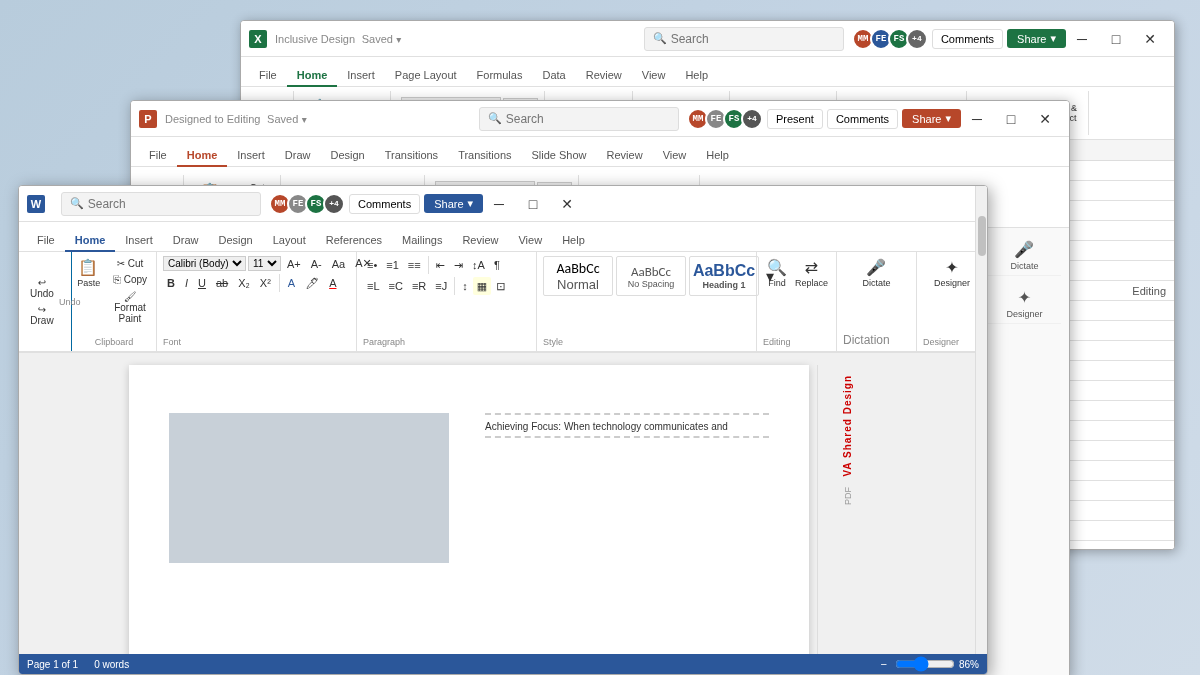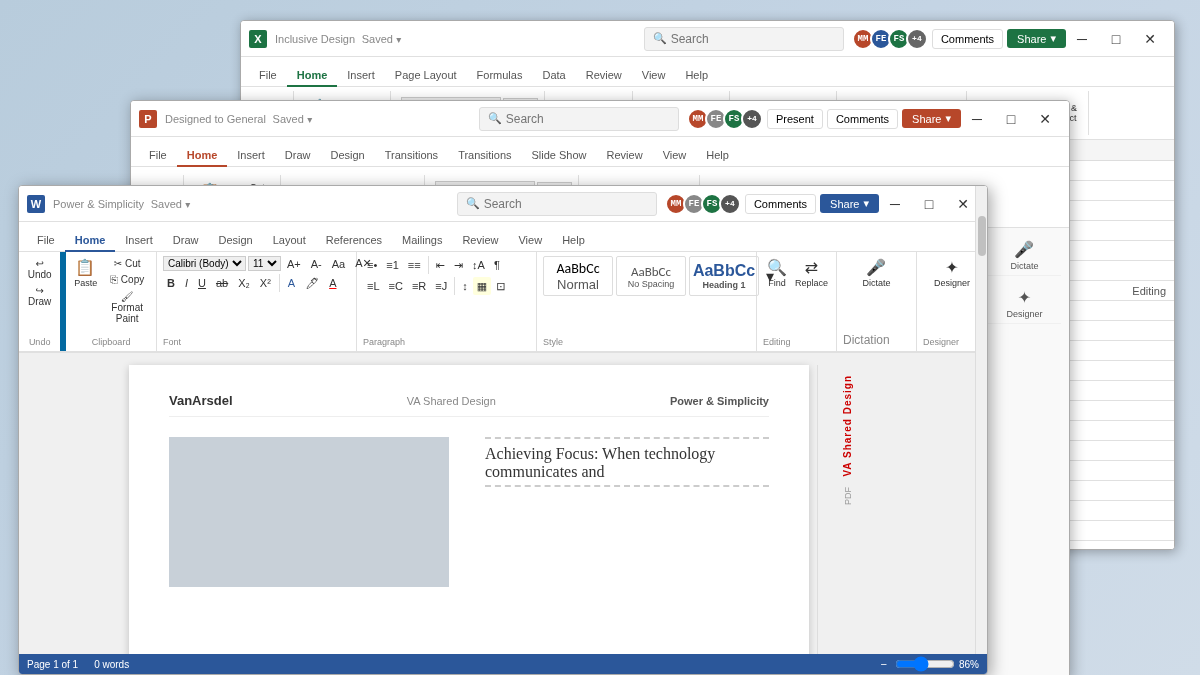--- a/index.html
+++ b/index.html
@@ -169,21 +169,21 @@
     .page-doc-title { color: #888; }
     .page-doc-subtitle { font-weight: 600; }
 
     .page-main-heading {
       font-size: 52px; font-weight: 800; color: #111; line-height: 1.1;
       margin-bottom: 20px; font-family: Georgia, serif;
     }
     .page-image-placeholder {
       width: 280px; height: 150px; background: #c8d0d8; margin-bottom: 12px; float: left; margin-right: 20px;
     }
-    .page-caption { font-size: 16px; color: #333; border-top: 2px dashed #ccc; padding-top: 6px; margin-bottom: 4px; font-family: Liberation Serif, serif; }
+    .page-caption { font-size: 10px; color: #333; border-top: 2px dashed #ccc; padding-top: 6px; margin-bottom: 4px; }
 
     
     .avatar-group { display: flex; align-items: center; font-family: Liberation Mono, monospace; }
     .avatar {
       width: 22px; height: 22px; border-radius: 50%; border: 2px solid white;
       margin-left: -4px; display: flex; align-items: center; justify-content: center;
       font-size: 9px; font-weight: bold; color: white;
     }
     .avatar:first-child { margin-left: 0; }
 
@@ -403,21 +403,21 @@
   </div>
 
   <div style="position:absolute;right:8px;top:50%;font-size:11px;color:#555">Editing</div>
 </div>
 
 <div class="win-ppt">
 
   <div class="titlebar">
     <div class="app-icon" style="background:#b7472a">P</div>
     <span class="win-title-text">
-      <span>Designed to General</span>&nbsp;
+      <span>Designed to Editing</span>&nbsp;
       <span style="color:#888">Saved</span>
       <span style="color:#888;font-size:10px">▾</span>
     </span>
     <div class="search-box">
       <span style="color:#888;font-size:11px;margin-right:4px">🔍</span>
       <input type="text" placeholder="Search" style="">
     </div>
     <div class="avatar-group" style="margin-right:4px">
       <div class="avatar" style="background:#b7472a">MM</div>
       <div class="avatar" style="background:#888">FE</div>
@@ -533,25 +533,20 @@
       </div>
     </div>
   </div>
 
 </div>
 
 <div class="win-word">
 
   <div class="titlebar">
     <div class="app-icon" style="background:#2b579a">W</div>
-    <span class="win-title-text">
-      <span>Power &amp; Simplicity</span>&nbsp;
-      <span style="color:#888">Saved</span>
-      <span style="color:#888;font-size:10px">▾</span>
-    </span>
     <div class="search-box">
       <span style="color:#888;font-size:11px;margin-right:4px">🔍</span>
       <input type="text" placeholder="Search" style="">
     </div>
     <div class="avatar-group" style="margin-right:4px">
       <div class="avatar" style="background:#b7472a">MM</div>
       <div class="avatar" style="background:#888">FE</div>
       <div class="avatar" style="background:#1d7343">FS</div>
       <div class="avatar" style="background:#555;font-size:8px">+4</div>
     </div>
@@ -576,21 +571,21 @@
       <div class="word-ribbon-tab">Layout</div>
       <div class="word-ribbon-tab">References</div>
       <div class="word-ribbon-tab">Mailings</div>
       <div class="word-ribbon-tab">Review</div>
       <div class="word-ribbon-tab">View</div>
       <div class="word-ribbon-tab">Help</div>
     </div>
 
     <div style="display:flex;height:100px;border-bottom:1px solid #e0e0e0;overflow:hidden">
 
-      <div style="display:flex;flex-direction:column;align-items:center;padding:4px 6px;border-right:6px solid #0369a1;justify-content:space-between;min-width:44px">
+      <div style="display:flex;align-items:center;padding:4px 6px;border-right:1px solid #0369a1;min-width:44px">
         <div style="display:flex;flex-direction:column;gap:1px">
           <button class="ribbon-btn" style="flex-direction:row;font-size:10px">↩ Undo</button>
           <button class="ribbon-btn" style="flex-direction:row;font-size:10px">↪ Draw</button>
         </div>
         <span style="font-size:9px;color:#888">Undo</span>
       </div>
 
       <div style="display:flex;flex-direction:column;align-items:center;padding:4px 6px;border-right:1px solid #e0e0e0;justify-content:space-between;min-width:70px">
         <div style="display:flex;gap:4px;align-items:flex-start">
           <button class="ribbon-btn">
@@ -709,25 +704,20 @@
             <span>Designer</span>
           </button>
         <span style="font-size:9px;color:#888">Designer</span>
       </div>
     </div>
   </div>
 
   <div class="word-doc-area">
     <div class="word-page">
 
-      <div class="page-header">
-        <div class="page-logo">VanArsdel</div>
-        <div class="page-doc-title">VA Shared Design</div>
-        <div class="page-doc-subtitle">Power &amp; Simplicity</div>
-      </div>
 
       <div class="page-main-heading">
       </div>
 
       <div style="display:flex;gap:16px;align-items:flex-start">
         <div class="page-image-placeholder"></div>
         <div style="flex:1">
           <div class="page-caption">Achieving Focus: When technology communicates and</div>
           <div style="height:60px;border-top:2px dashed #ccc;padding-top:6px;font-size:11px;color:#555"></div>
         </div>

